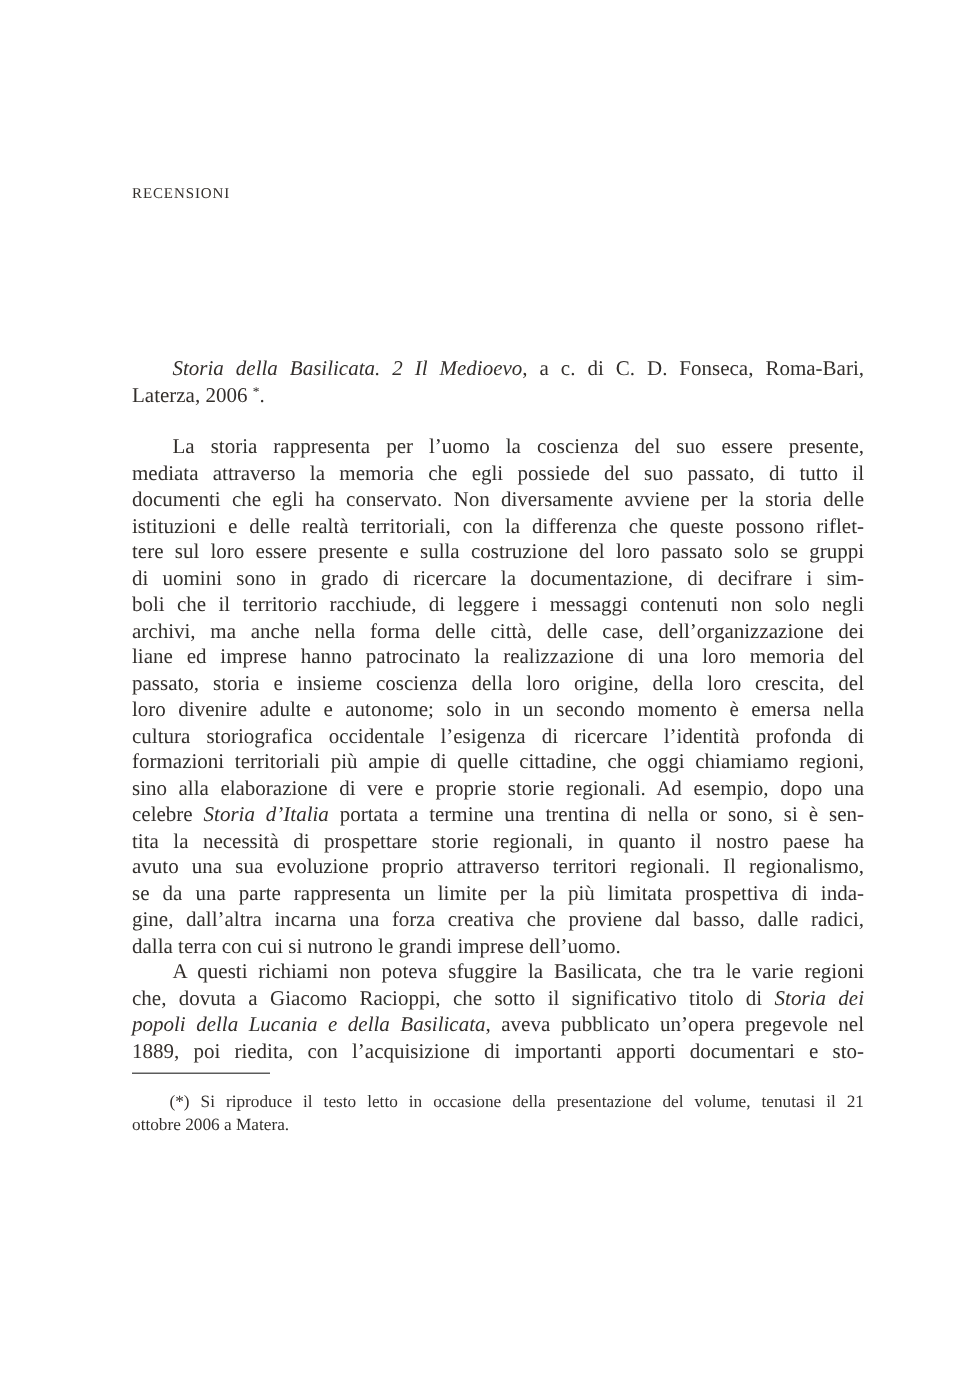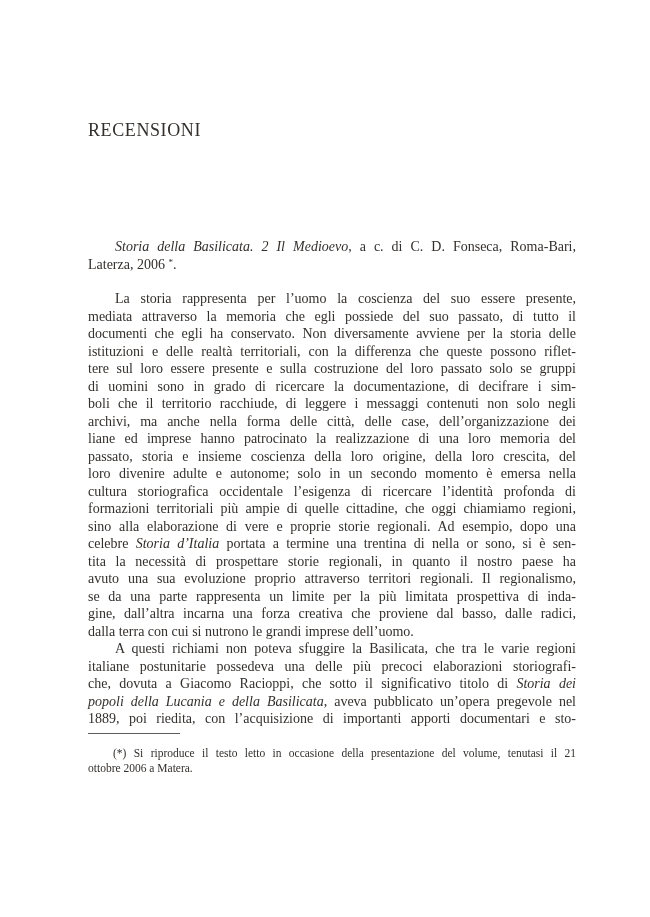--- a/index.html
+++ b/index.html
@@ -22,21 +22,21 @@
     letter-spacing: 0.5px;
   }
   .content {
     position: absolute;
     left: 88px;
     top: 0;
     width: 488px;
   }
   .heading {
     margin-top: 121px;
-    font-size: 18px;
+    font-size: 10px;
     line-height: 18px;
     letter-spacing: 0.6px;
   }
   .citation { margin-top: 99px; }
   .body-text { margin-top: 17px; }
   .line {
     font-size: 14px;
     line-height: 17.5px;
     height: 17.5px;
     text-align: justify;
@@ -90,21 +90,20 @@
           <div class="line"><span>sino alla elaborazione di vere e proprie storie regionali. Ad esempio, dopo una</span></div>
           <div class="line"><span>celebre </span><i>Storia d’Italia</i><span> portata a termine una trentina di nella or sono, si è sen-</span></div>
           <div class="line"><span>tita la necessità di prospettare storie regionali, in quanto il nostro paese ha</span></div>
           <div class="line"><span>avuto una sua evoluzione proprio attraverso territori regionali. Il regionalismo,</span></div>
           <div class="line"><span>se da una parte rappresenta un limite per la più limitata prospettiva di inda-</span></div>
           <div class="line"><span>gine, dall’altra incarna una forza creativa che proviene dal basso, dalle radici,</span></div>
           <div class="line last"><span>dalla terra con cui si nutrono le grandi imprese dell’uomo.</span></div>
         </div>
       <div>
           <div class="line indent"><span>A questi richiami non poteva sfuggire la Basilicata, che tra le varie regioni</span></div>
-          <div class="line"><span>italiane postunitarie possedeva una delle più precoci elaborazioni storiografi-</span></div>
           <div class="line"><span>che, dovuta a Giacomo Racioppi, che sotto il significativo titolo di </span><i>Storia dei</i></div>
           <div class="line"><i>popoli della Lucania e della Basilicata</i><span>, aveva pubblicato un’opera pregevole nel</span></div>
           <div class="line"><span>1889, poi riedita, con l’acquisizione di importanti apporti documentari e sto-</span></div>
         </div>
     </div>
     <div class="fn-rule"></div>
     <div class="footnote">
         <div class="line indent"><span>(*) Si riproduce il testo letto in occasione della presentazione del volume, tenutasi il 21</span></div>
         <div class="line last"><span>ottobre 2006 a Matera.</span></div>
       </div>

